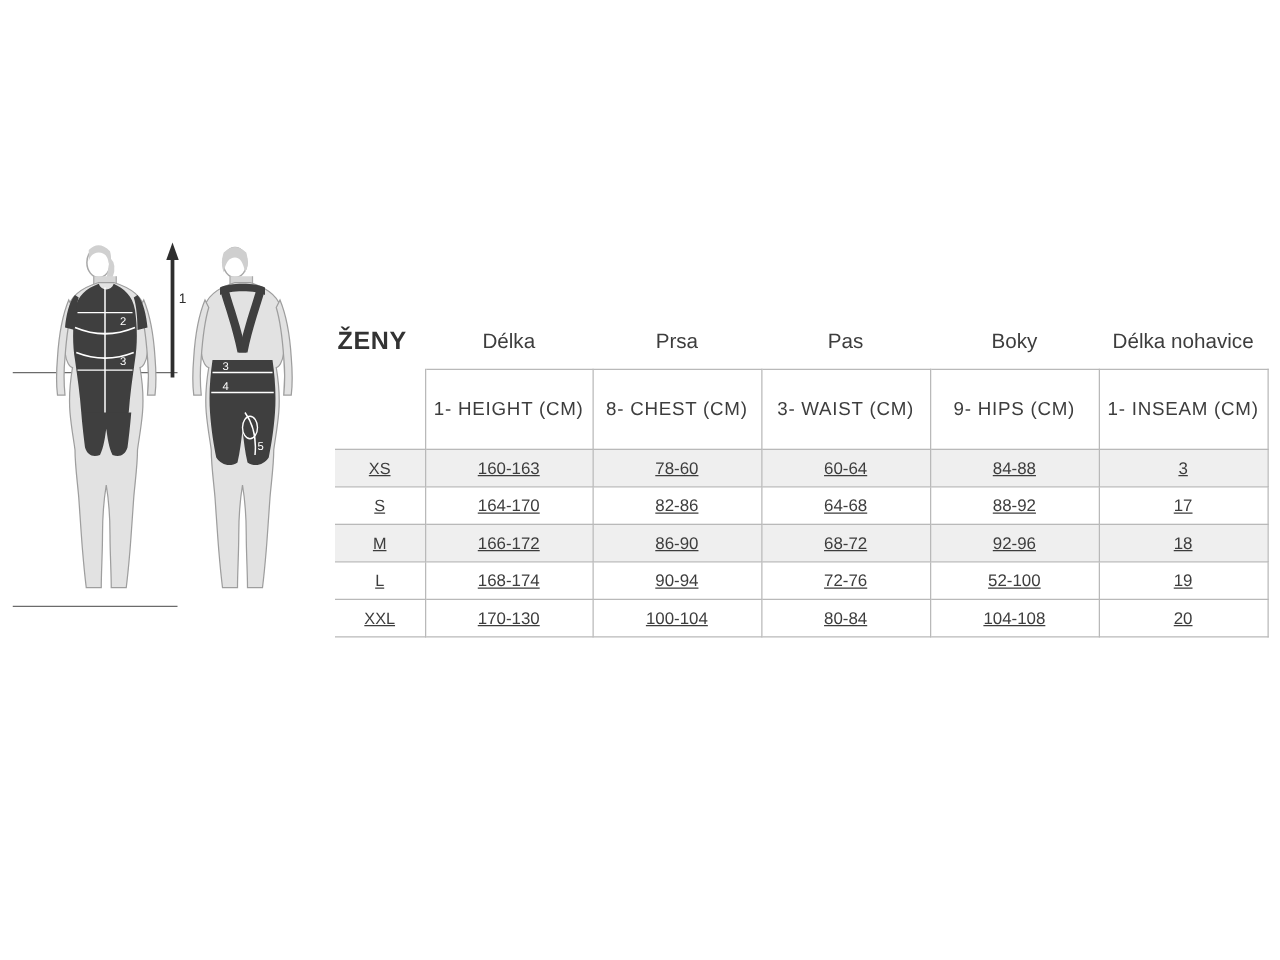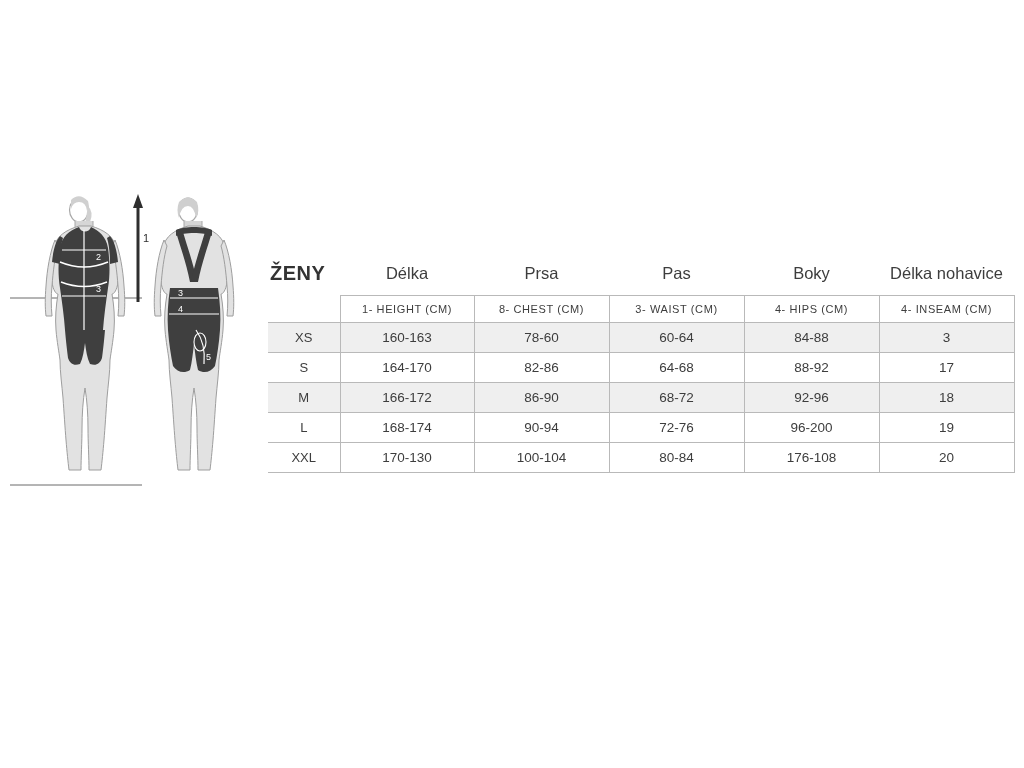--- a/index.html
+++ b/index.html
@@ -60,33 +60,34 @@
   }
   tr.title-row td.title-cell {
     text-align: left;
     font-size: 20px;
     font-weight: bold;
     letter-spacing: .5px;
     color: #333;
     padding-left: 2px;
   }
   tr.subhead-row td {
-    font-size: 11px;
+    font-size: 15px;
     letter-spacing: .6px;
-    padding: 7px 2px;
+    padding: 23px 2px;
     color: #3d3d3d;
   }
   tr.subhead-row td.corner {
     border-left: none;
     border-top: none;
     border-bottom: 1px solid #b9b9b9;
   }
   tr.data-row td {
     font-size: 13.5px;
     padding: 7px 2px;
+    text-decoration: underline;
   }
   tr.data-row td.size-label {
     border-left: none;
     font-size: 13px;
   }
   tr.shaded td { background: #efefef; }
   tr.plain td { background: #ffffff; }
 
   .col-size  { width: 72px; }
   .col-a     { width: 134px; }
@@ -217,22 +218,22 @@
           <td>Pas</td>
           <td>Boky</td>
           <td>Délka nohavice</td>
         </tr>
 
         <tr class="subhead-row plain">
           <td class="corner"></td>
           <td>1- HEIGHT (CM)</td>
           <td>8- CHEST (CM)</td>
           <td>3- WAIST (CM)</td>
-          <td>4- HIPS (CM)</td>
-          <td>4- INSEAM (CM)</td>
+          <td>9- HIPS (CM)</td>
+          <td>1- INSEAM (CM)</td>
         </tr>
 
         <tr class="data-row shaded">
           <td class="size-label">XS</td>
           <td>160-163</td>
           <td>78-60</td>
           <td>60-64</td>
           <td>84-88</td>
           <td>3</td>
         </tr>
@@ -253,30 +254,30 @@
           <td>68-72</td>
           <td>92-96</td>
           <td>18</td>
         </tr>
 
         <tr class="data-row plain">
           <td class="size-label">L</td>
           <td>168-174</td>
           <td>90-94</td>
           <td>72-76</td>
-          <td>96-200</td>
+          <td>52-100</td>
           <td>19</td>
         </tr>
 
 
         <tr class="data-row plain">
           <td class="size-label">XXL</td>
           <td>170-130</td>
           <td>100-104</td>
           <td>80-84</td>
-          <td>176-108</td>
+          <td>104-108</td>
           <td>20</td>
         </tr>
       </tbody>
     </table>
   </div>
 
 </div>
 
 </body></html>

